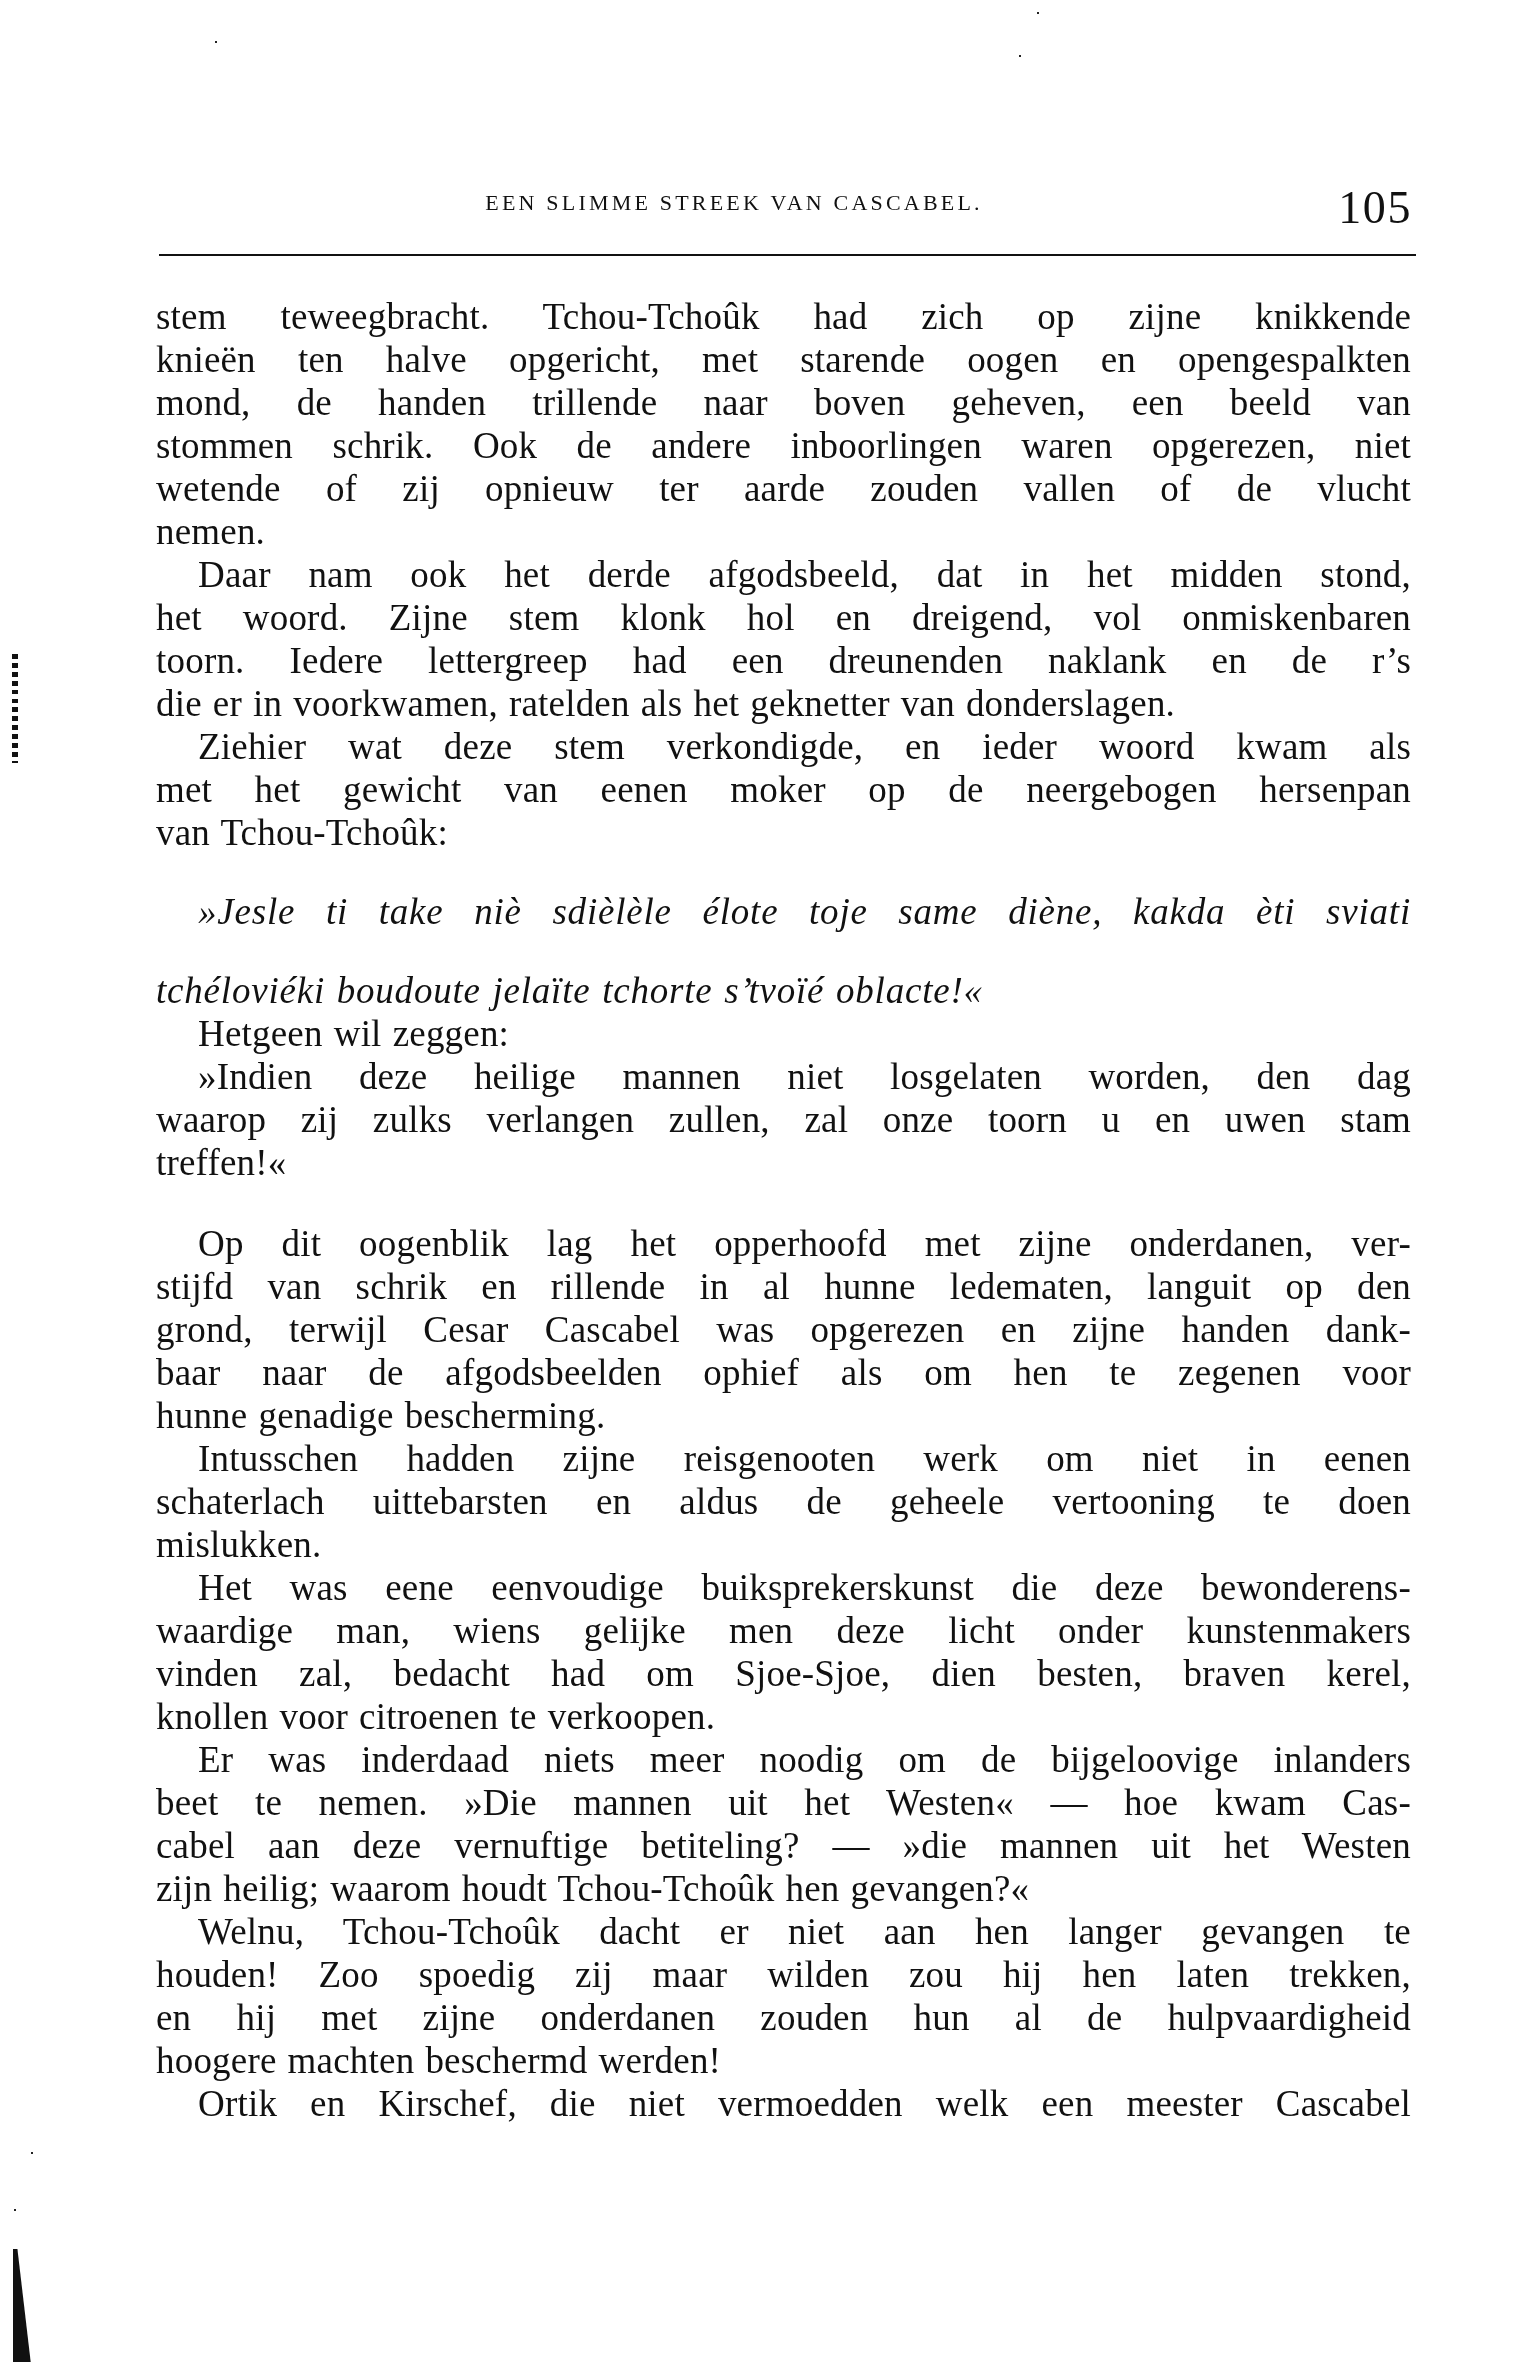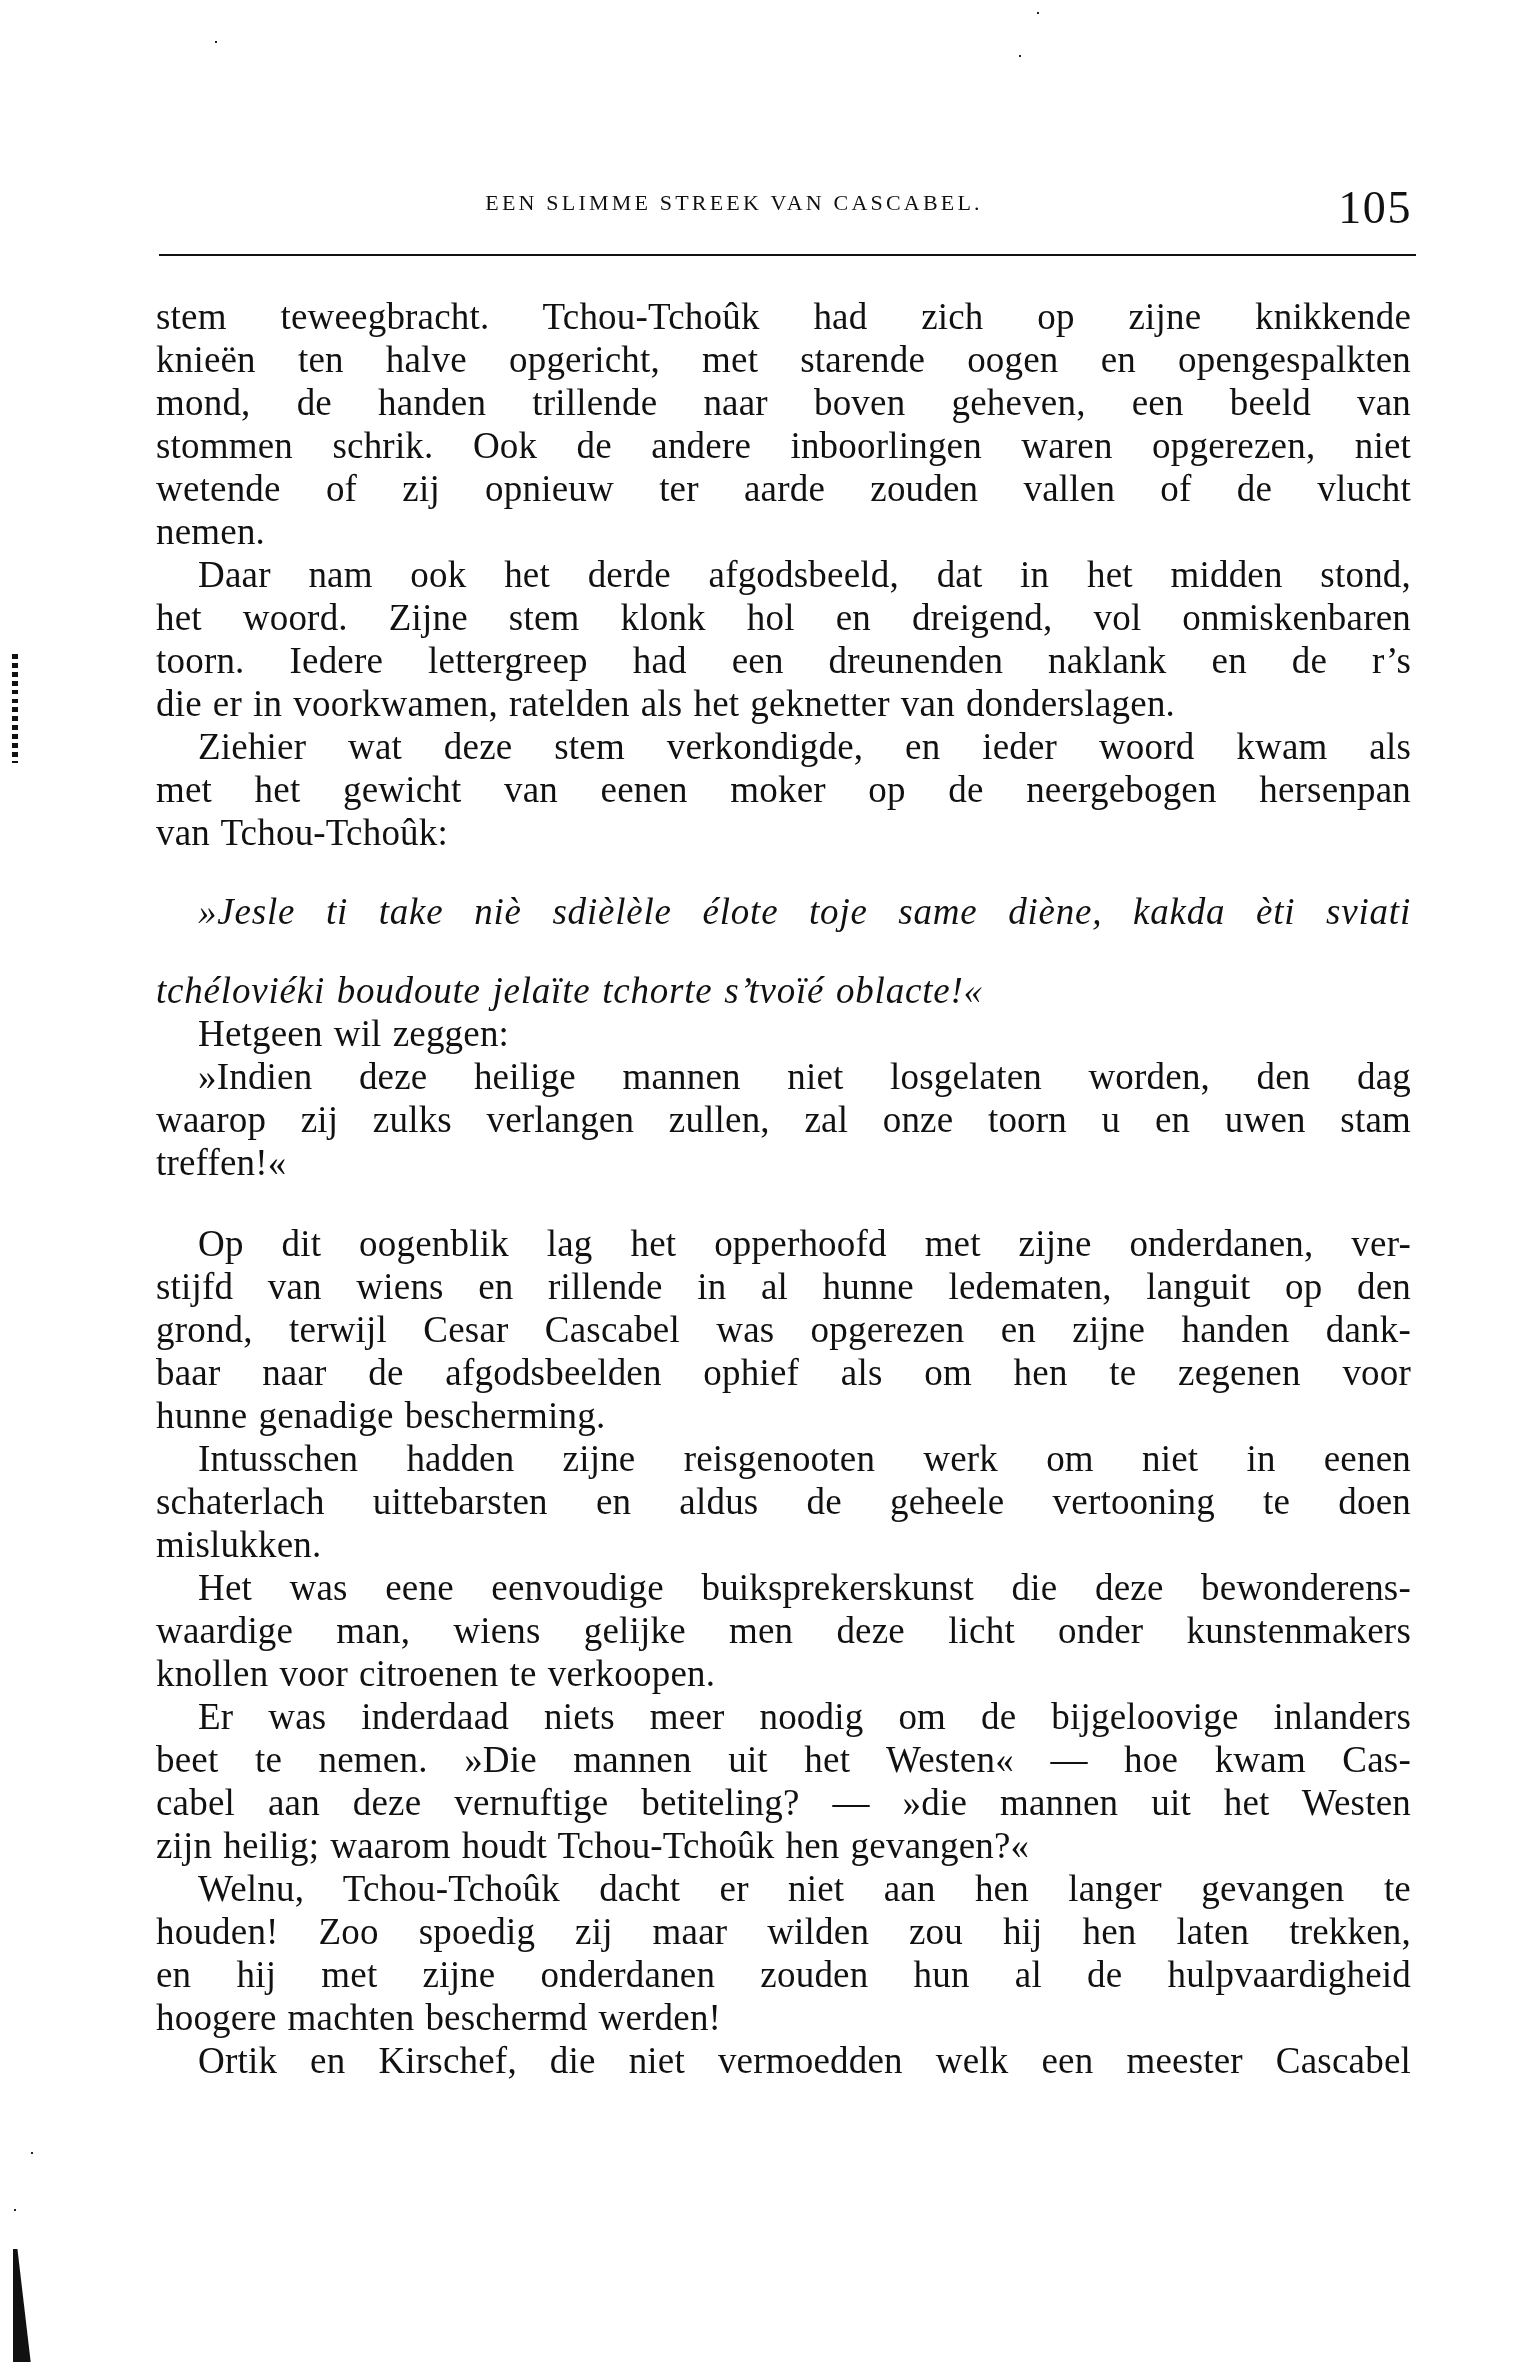--- a/index.html
+++ b/index.html
@@ -120,29 +120,30 @@
       <div class="line">met het gewicht van eenen moker op de neergebogen hersenpan</div>
       <div class="line last">van Tchou-Tchoûk:</div>
       <div class="line indent italic">»Jesle ti take niè sdièlèle élote toje same diène, kakda èti sviati</div>
       <div class="line last italic">tchéloviéki boudoute jelaïte tchorte s’tvoïé oblacte!«</div>
       <div class="line indent last">Hetgeen wil zeggen:</div>
       <div class="line indent">»Indien deze heilige mannen niet losgelaten worden, den dag</div>
       <div class="line">waarop zij zulks verlangen zullen, zal onze toorn u en uwen stam</div>
       <div class="line last">treffen!«</div>
       <div class="line last blank"></div>
       <div class="line indent">Op dit oogenblik lag het opperhoofd met zijne onderdanen, ver-</div>
-      <div class="line">stijfd van wiens en rillende in al hunne ledematen, languit op den</div>
+      <div class="line">stijfd van schrik en rillende in al hunne ledematen, languit op den</div>
       <div class="line">grond, terwijl Cesar Cascabel was opgerezen en zijne handen dank-</div>
       <div class="line">baar naar de afgodsbeelden ophief als om hen te zegenen voor</div>
       <div class="line last">hunne genadige bescherming.</div>
       <div class="line indent">Intusschen hadden zijne reisgenooten werk om niet in eenen</div>
       <div class="line">schaterlach uittebarsten en aldus de geheele vertooning te doen</div>
       <div class="line last">mislukken.</div>
       <div class="line indent">Het was eene eenvoudige buiksprekerskunst die deze bewonderens-</div>
       <div class="line">waardige man, wiens gelijke men deze licht onder kunstenmakers</div>
+      <div class="line">vinden zal, bedacht had om Sjoe-Sjoe, dien besten, braven kerel,</div>
       <div class="line last">knollen voor citroenen te verkoopen.</div>
       <div class="line indent">Er was inderdaad niets meer noodig om de bijgeloovige inlanders</div>
       <div class="line">beet te nemen. »Die mannen uit het Westen« — hoe kwam Cas-</div>
       <div class="line">cabel aan deze vernuftige betiteling? — »die mannen uit het Westen</div>
       <div class="line last">zijn heilig; waarom houdt Tchou-Tchoûk hen gevangen?«</div>
       <div class="line indent">Welnu, Tchou-Tchoûk dacht er niet aan hen langer gevangen te</div>
       <div class="line">houden! Zoo spoedig zij maar wilden zou hij hen laten trekken,</div>
       <div class="line">en hij met zijne onderdanen zouden hun al de hulpvaardigheid</div>
       <div class="line last">hoogere machten beschermd werden!</div>
       <div class="line indent">Ortik en Kirschef, die niet vermoedden welk een meester Cascabel</div>

